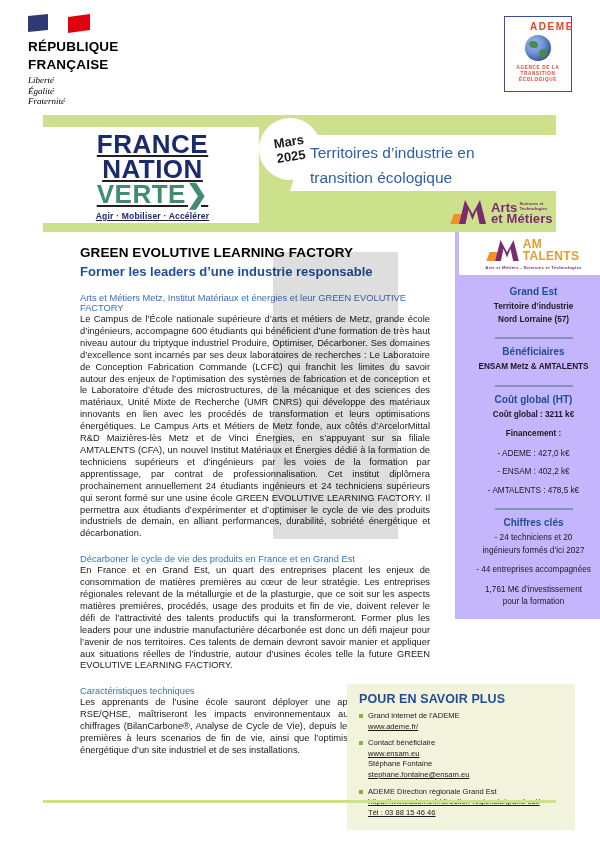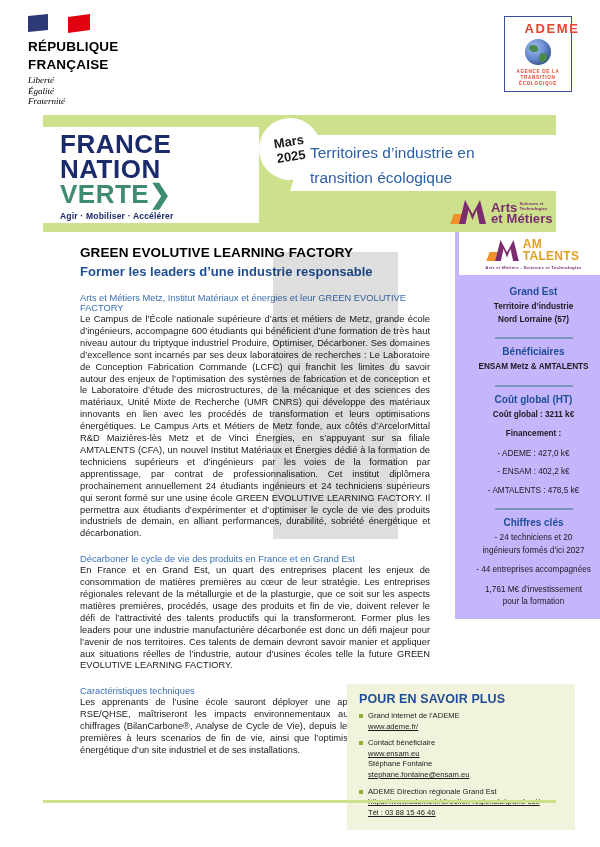--- a/index.html
+++ b/index.html
@@ -14,34 +14,34 @@
   .page{position:relative;width:600px;height:847px;}
 
   
   .header{position:absolute;left:0;top:0;width:600px;height:110px;}
   .marianne{position:absolute;left:28px;top:14px;width:150px;}
   .flag{width:62px;height:22px;display:block;}
   .rf-line{font-weight:bold;font-size:13.5px;line-height:13.5px;letter-spacing:.2px;color:#000;margin-top:4px;}
   .rf-dev{font-family:"Liberation Serif",serif;font-style:italic;font-size:9px;line-height:10.5px;color:#000;margin-top:4px;}
   .ademe{position:absolute;right:28px;top:16px;width:68px;height:76px;border:1.5px solid #3b4fa0;background:#fff;
          display:flex;flex-direction:column;align-items:center;justify-content:flex-start;padding-top:4px;box-sizing:border-box;}
-  .ademe-word{color:#e8432c;font-weight:bold;font-size:13px;letter-spacing:1.6px;margin-left:28px;}
+  .ademe-word{color:#e8432c;font-weight:bold;font-size:10px;letter-spacing:1.6px;margin-left:28px;}
   .ademe-globe{width:26px;height:26px;border-radius:50%;margin-top:3px;
      background:radial-gradient(circle at 35% 32%, #9fb6e8 0%, #6b8fd6 45%, #3f62b5 100%);
      box-shadow:inset -3px -3px 5px rgba(0,0,0,.25);position:relative;overflow:hidden;}
   .ademe-globe:before{content:"";position:absolute;left:4px;top:6px;width:9px;height:7px;background:#4a8a4a;border-radius:45% 55% 40% 60%;}
   .ademe-globe:after{content:"";position:absolute;left:14px;top:14px;width:8px;height:9px;background:#4a8a4a;border-radius:55% 45% 60% 40%;}
   .ademe-sub{color:#e8432c;font-size:4.6px;font-weight:bold;letter-spacing:.7px;line-height:6px;text-align:center;margin-top:4px;}
 
   
   .banner{position:absolute;left:43px;top:115px;width:513px;height:117px;background:#cde08c;}
   .banner-white{position:absolute;left:43px;top:127px;width:216px;height:96px;background:#ffffff;}
   .banner-white2{position:absolute;left:290px;top:135px;width:266px;height:56px;background:#ffffff;
     clip-path:polygon(18px 0,266px 0,266px 56px,0 56px);}
-  .fnv{position:absolute;left:60px;top:132px;width:185px;text-align:left;}
+  .fnv{position:absolute;left:60px;top:132px;width:185px;text-align:center;text-decoration:underline;}
   .fnv-l{font-weight:bold;font-size:26px;line-height:25px;letter-spacing:.5px;color:#1b2a6b;}
   .fnv-l.g{color:#3f8c73;}
   .fnv-tag{font-size:8.5px;font-weight:bold;color:#1b2a6b;margin-top:4px;letter-spacing:.2px;}
   .chev{color:#3f8c73;}
   .badge{position:absolute;left:259px;top:118px;width:62px;height:62px;border-radius:50%;background:#fff;
      display:flex;flex-direction:column;align-items:center;justify-content:center;transform:rotate(-9deg);}
   .badge span{font-weight:bold;font-size:13px;color:#1a1a1a;line-height:15px;}
   .banner-title{position:absolute;left:310px;top:140px;width:240px;color:#2b5fa8;font-size:15.5px;line-height:25px;font-weight:normal;}
 
   

